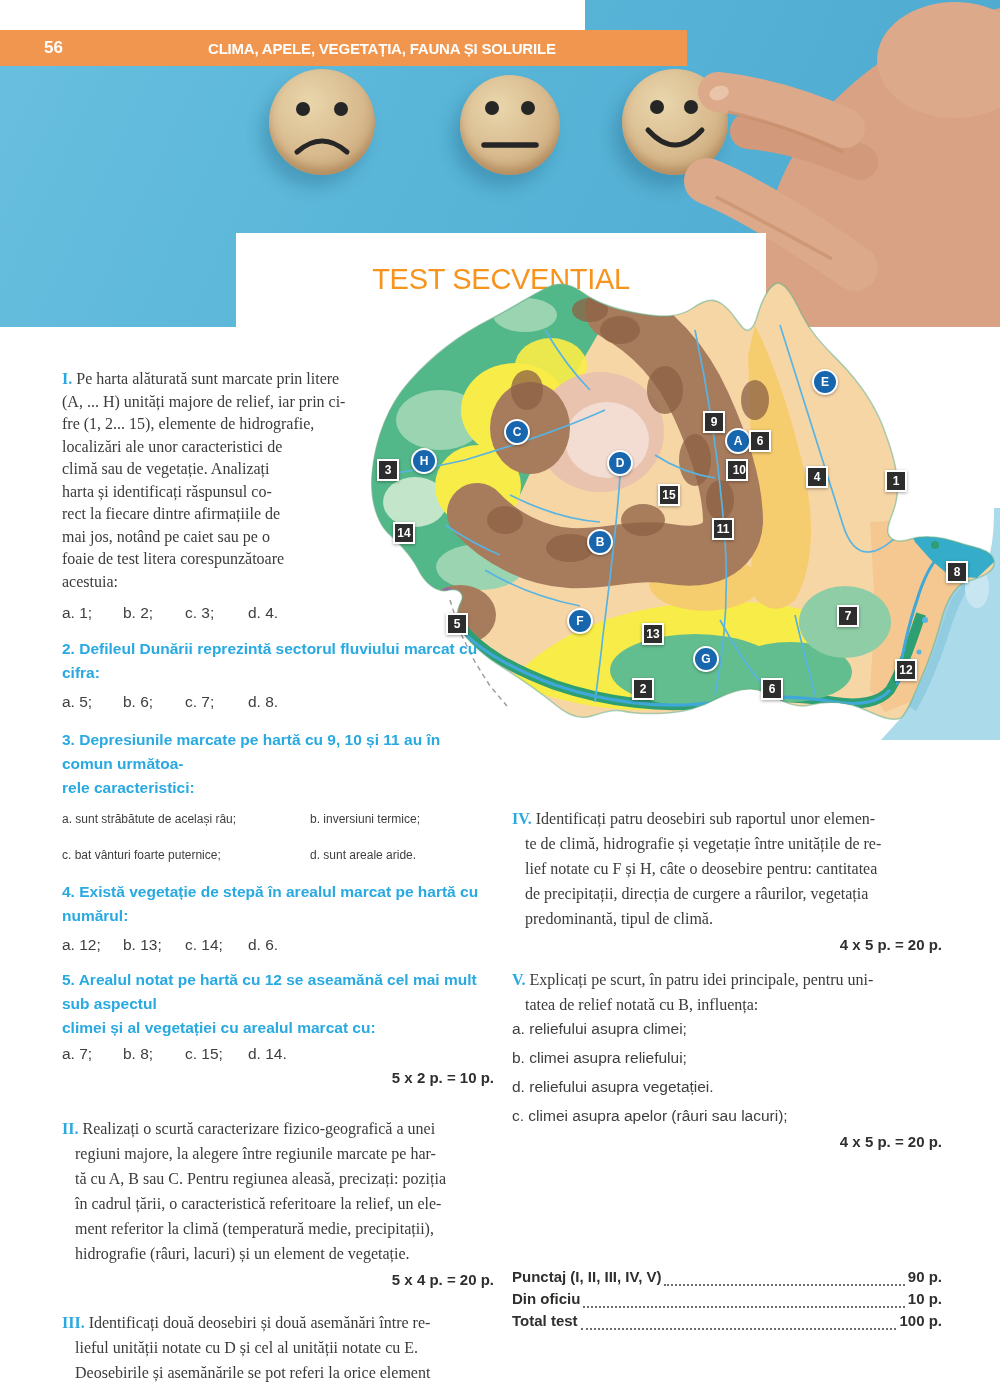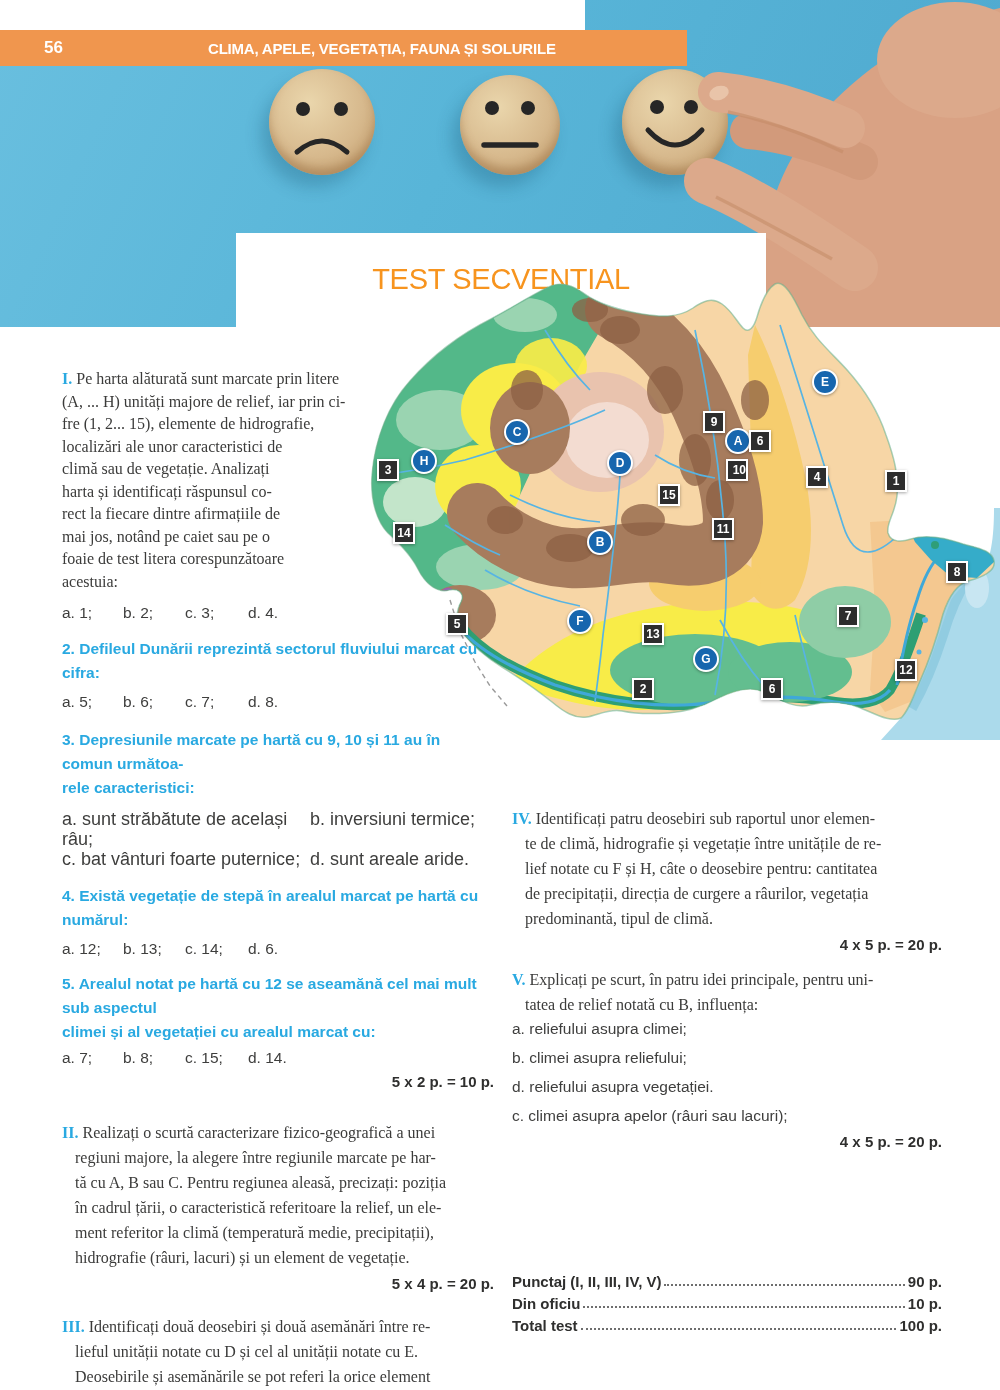--- a/index.html
+++ b/index.html
@@ -44,29 +44,29 @@
   .serif-q2{font-family:"Liberation Serif",serif;font-size:16px;line-height:25px;color:#3B3B3A}
   .rnum{color:#29A9E1;font-weight:700}
   .hang{padding-left:13px}
   .hang .rnum{margin-left:-13px}
   .mcq{margin-top:0}
   .mcq-h{font-size:15.5px;font-weight:700;line-height:24px;color:#29A9E1}
   .opt-row{display:flex;font-size:15.5px;line-height:20px;color:#3E3E3D;margin-top:7px}
   .opt-row span:nth-child(1){width:61px}
   .opt-row span:nth-child(2){width:62px}
   .opt-row span:nth-child(3){width:63px}
-  .opt-grid{display:grid;grid-template-columns:248px auto;row-gap:0;
-            font-size:18px;line-height:20px;color:#3E3E3D;margin-top:9px}
+  .opt-grid{display:grid;grid-template-columns:248px auto;row-gap:16px;
+            font-size:12px;line-height:20px;color:#3E3E3D;margin-top:9px}
   .pts{font-size:15px;font-weight:700;color:#2F2F2E;text-align:right;margin-top:5px}
   .v-opt{font-size:15.5px;line-height:20px;color:#3E3E3D;margin-top:6px}
   .v-opts .v-opt{margin-top:0;margin-bottom:5px;line-height:24px}
 
   
   .scoring{margin-top:118px}
-  .score-row{display:flex;align-items:flex-end;font-size:15px;color:#2F2F2E;height:22px}
+  .score-row{display:flex;font-size:15px;color:#2F2F2E;height:22px}
   .score-label{font-weight:600;white-space:nowrap}
   .leader{flex:1;border-bottom:2px dotted #6E6E6E;margin:0 3px 4px 3px}
   .score-value{font-weight:700;white-space:nowrap}
 </style>
 </head>
 <body>
 
 <div class="photo">
   <div class="token" style="left:269px;top:69px;width:106px;height:106px">
     <svg viewBox="-53 -53 106 106">

